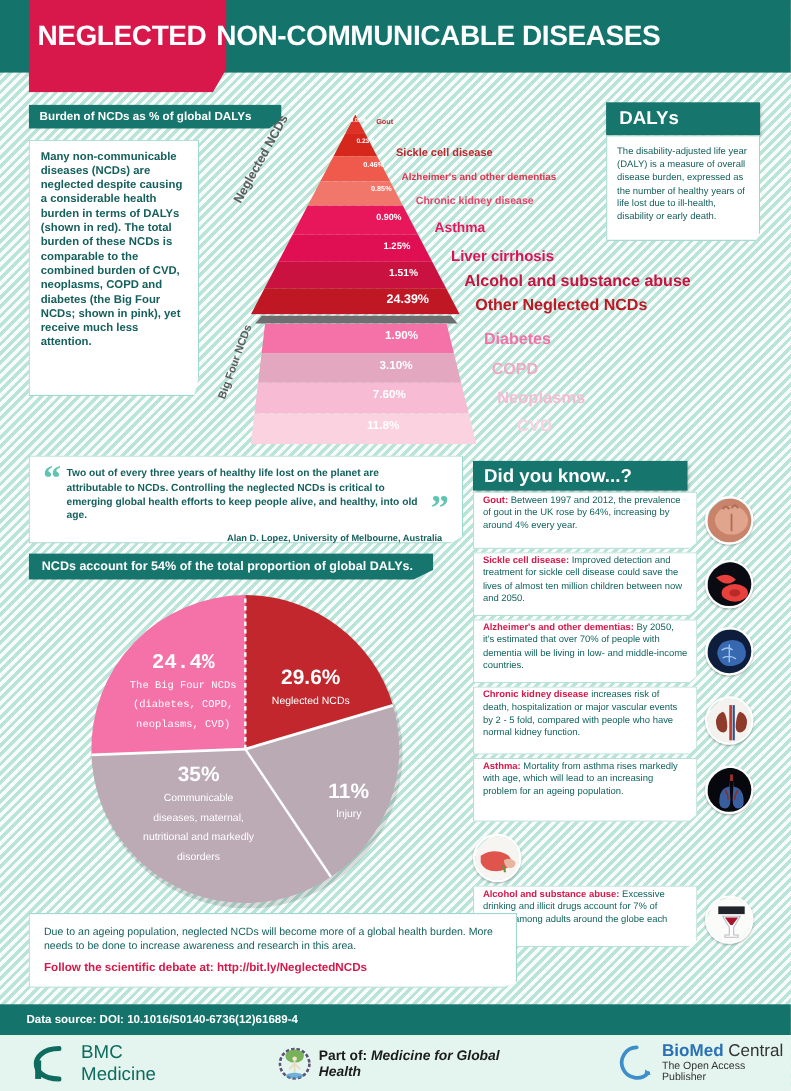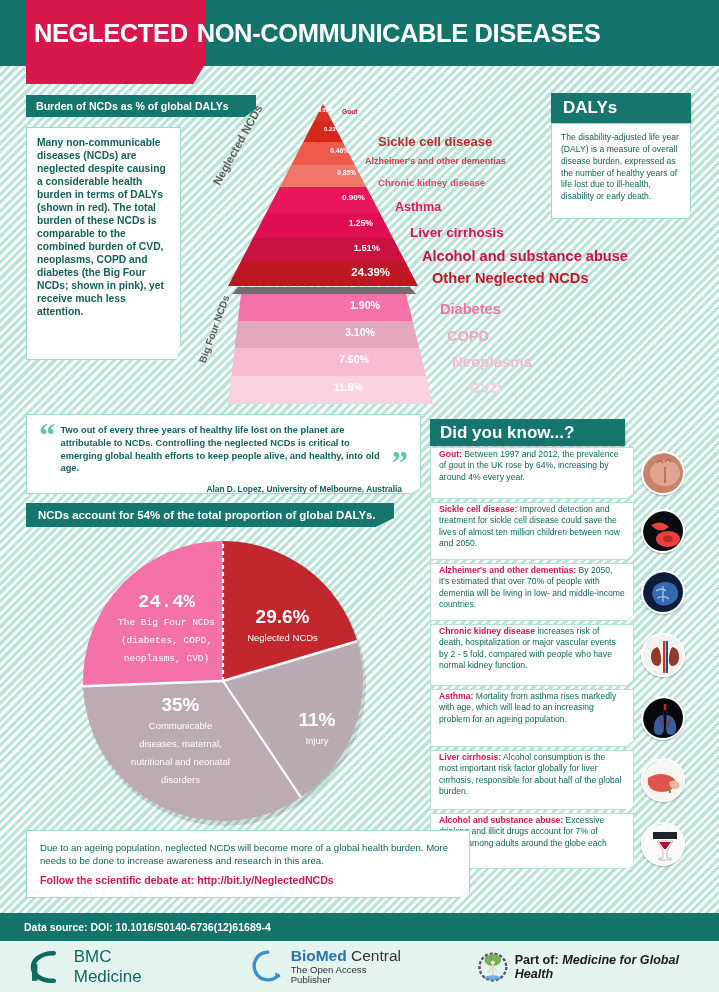--- a/index.html
+++ b/index.html
@@ -174,21 +174,21 @@
   <div class="bandtxt" style="left:0;  top:222px; width:147px; font-size:10.6px;">3.10%</div>
   <div class="bandtxt" style="left:0;  top:249px; width:141px; font-size:10.6px;">7.60%</div>
   <div class="bandtxt" style="left:0;  top:277px; width:135px; font-size:10.6px;">11.8%</div>
 
   
   <div class="pyr-side" style="left:-12px; top:74px; font-size:11.5px; transform:rotate(-61deg); transform-origin:left center;">Neglected NCDs</div>
   <div class="pyr-side" style="left:-26px; top:253px; font-size:10px; transform:rotate(-70deg); transform-origin:left center;">Big Four NCDs</div>
 </div>
 
 <div class="layer dlabel" style="left:342px; top:108px; font-size:6.6px;  color:#c1272d;">Gout</div>
-<div class="layer dlabel" style="left:378px; top:134px; font-size:13px;  color:#c1272d;">Sickle cell disease</div>
+<div class="layer dlabel" style="left:360px; top:134px; font-size:10px;  color:#c1272d;">Sickle cell disease</div>
 <div class="layer dlabel" style="left:365px; top:156px; font-size:9px;    color:#e0354f;">Alzheimer's and other dementias</div>
 <div class="layer dlabel" style="left:378px; top:177px; font-size:9.6px;  color:#e8436b;">Chronic kidney disease</div>
 <div class="layer dlabel" style="left:395px; top:200px; font-size:12.6px; color:#e8175c;">Asthma</div>
 <div class="layer dlabel" style="left:410px; top:225px; font-size:13.6px; color:#e00f53;">Liver cirrhosis</div>
 <div class="layer dlabel" style="left:422px; top:248px; font-size:14.6px; color:#c9123f;">Alcohol and substance abuse</div>
 <div class="layer dlabel" style="left:432px; top:270px; font-size:14.6px; color:#bf1724;">Other Neglected NCDs</div>
 
 <div class="layer dlabel" style="left:440px; top:301px; font-size:14.6px; color:#f472a8;">Diabetes</div>
 <div class="layer dlabel" style="left:447px; top:328px; font-size:14.6px; color:#eeabc6;">COPD</div>
 <div class="layer dlabel" style="left:452px; top:353px; font-size:15px;   color:#f7bcd3;">Neoplasms</div>
@@ -230,21 +230,21 @@
   <div class="pie-lab" style="left:192px; top:70px; width:115px;">
     <b>29.6%</b>
     <span>Neglected NCDs</span>
   </div>
   <div class="pie-lab" style="left:245px; top:173px; width:78px;">
     <b>11%</b>
     <span>Injury</span>
   </div>
   <div class="pie-lab" style="left:95px; top:158px; width:105px;">
     <b>35%</b>
-    <span>Communicable diseases, maternal, nutritional and neonatal disorders</span>
+    <span>Communicable diseases, maternal, nutritional and markedly disorders</span>
   </div>
   <div class="pie-lab" style="left:81px; top:56px; width:105px;font-family:Liberation Mono, monospace;">
     <b>24.4%</b>
     <span>The Big Four NCDs (diabetes, COPD, neoplasms, CVD)</span>
   </div>
 </div>
 
 <div class="layer teal-tab" style="left:430px; top:419px; width:195px; height:27px; padding-left:10px; font-size:17px;">
   <span>Did you know...?</span>
 </div>
@@ -291,21 +291,20 @@
       <div class="dyk-item" style="width: 204px; min-height: 58px;"><b>Asthma:</b><span> Mortality from asthma rises markedly with age, which will lead to an increasing problem for an ageing population.</span></div>
       <div class="thumb" style="margin-top: 7px;"><svg width="44" height="44" viewBox="0 0 44 44">
           <circle cx="22" cy="22" r="22" fill="#07070e"></circle>
           <path d="M20 9 v8 q-8 1 -9 11 q-1 9 5 9 q5 0 5 -8 z" fill="#3a5f9e"></path>
           <path d="M24 9 v8 q8 1 9 11 q1 9 -5 9 q-5 0 -5 -8 z" fill="#3a5f9e"></path>
           <path d="M22 6 v6" stroke="#b03030" stroke-width="2.4"></path>
           <path d="M16 20 q3 4 3 9 M28 20 q-3 4 -3 9" stroke="#8d2f2f" stroke-width="1.4" fill="none"></path>
         </svg></div>
     </div>
     <div style="display: flex; align-items: flex-start; gap: 7px; margin-bottom: 3px;">
-      <div class="dyk-item" style="width: 204px; min-height: 60px;"><b>Liver cirrhosis:</b><span> Alcohol consumption is the most important risk factor globally for liver cirrhosis, responsible for about half of the global burden.</span></div>
       <div class="thumb" style="margin-top: 8px;"><svg width="44" height="44" viewBox="0 0 44 44">
           <circle cx="22" cy="22" r="22" fill="#f7f5f2"></circle>
           <path d="M5 18 q11 -7 22 -2 q7 3 5 9 q-3 7 -13 7 q-11 0 -14 -8z" fill="#e0544e"></path>
           <path d="M26 22 q6 -3 10 1 q2 4 -3 6 q-6 1 -7 -7z" fill="#e8b5a0"></path>
           <path d="M24 27 q3 2 3 6" stroke="#6b8f3a" stroke-width="2" fill="none"></path>
         </svg></div>
     </div>
     <div style="display: flex; align-items: center; gap: 7px; margin-bottom: 3px;">
       <div class="dyk-item" style="width: 204px; min-height: 56px;"><b>Alcohol and substance abuse:</b><span> Excessive drinking and illicit drugs account for 7% of deaths among adults around the globe each year.</span></div>
       <div class="thumb" style="margin-top: 6px;"><svg width="44" height="44" viewBox="0 0 44 44">
@@ -328,41 +327,41 @@
   <span>Data source: DOI: 10.1016/S0140-6736(12)61689-4</span>
 </div>
 
 <div id="footer">
   <div style="display:flex; align-items:center; gap:18px; margin-left:30px;">
     <svg width="26" height="34" viewBox="0 0 26 34">
       <path d="M24 3 C8 3, 3 12, 3 17 C3 23, 8 31, 24 31" fill="none" stroke="#0e6b5e" stroke-width="4.6" stroke-linecap="round"></path>
       <rect x="2" y="14" width="5.5" height="17" fill="#0e6b5e"></rect>
     </svg>
     <span style="font-size:17px; color:#0e6b5e;">BMC Medicine</span>
-  </div>
-
-  <div style="display:flex; align-items:center; gap:6px; margin-left:68px;">
-    <svg width="34" height="34" viewBox="0 0 34 34">
-      <path d="M17 3 A14 14 0 1 0 27.5 26.5" fill="none" stroke="#3d8ec9" stroke-width="3.4" stroke-linecap="round"></path>
-      <path d="M25 23 L30 28 L24 29 Z" fill="#3d8ec9"></path>
-    </svg>
-    <div style="line-height:1.08;">
-      <div style="font-size:15.5px; font-weight:bold;">
-        <span style="color:#2a72b5;">Bio</span><span style="color:#2a72b5;">Med</span><span style="color:#333; font-weight:normal;"> Central</span>
-      </div>
-      <div style="font-size:9.6px; color:#333;">The Open Access Publisher</div>
-    </div>
   </div>
 
   <div style="display:flex; align-items:center; gap:7px; margin-left:70px;">
     <svg width="30" height="32" viewBox="0 0 30 32">
       <circle cx="15" cy="16" r="13.5" fill="none" stroke="#9e2b2b" stroke-width="2.2" stroke-dasharray="3 2"></circle>
       <circle cx="15" cy="16" r="13.5" fill="none" stroke="#2b6fae" stroke-width="2.2" stroke-dasharray="3 2" stroke-dashoffset="5" opacity="0.65"></circle>
       <ellipse cx="15" cy="9" rx="8.5" ry="6" fill="#6aab4a" opacity="0.9"></ellipse>
       <circle cx="15" cy="11.5" r="2.1" fill="#f2e6c8"></circle>
       <path d="M15 13 L15 25 M15 16 L10 21 M15 16 L20 21" stroke="#e8dcbe" stroke-width="1.7" fill="none"></path>
       <ellipse cx="15" cy="27" rx="8" ry="2.6" fill="#4e9ad0" opacity="0.75"></ellipse>
     </svg>
     <span style="font-size:12.6px; font-weight:bold; color:#1c1c1c;">
       <span>Part of: </span><i>Medicine for Global Health</i>
     </span>
   </div>
+
+  <div style="display:flex; align-items:center; gap:6px; margin-left:68px;">
+    <svg width="34" height="34" viewBox="0 0 34 34">
+      <path d="M17 3 A14 14 0 1 0 27.5 26.5" fill="none" stroke="#3d8ec9" stroke-width="3.4" stroke-linecap="round"></path>
+      <path d="M25 23 L30 28 L24 29 Z" fill="#3d8ec9"></path>
+    </svg>
+    <div style="line-height:1.08;">
+      <div style="font-size:15.5px; font-weight:bold;">
+        <span style="color:#2a72b5;">Bio</span><span style="color:#2a72b5;">Med</span><span style="color:#333; font-weight:normal;"> Central</span>
+      </div>
+      <div style="font-size:9.6px; color:#333;">The Open Access Publisher</div>
+    </div>
+  </div>
 </div>
 
 </body></html>

